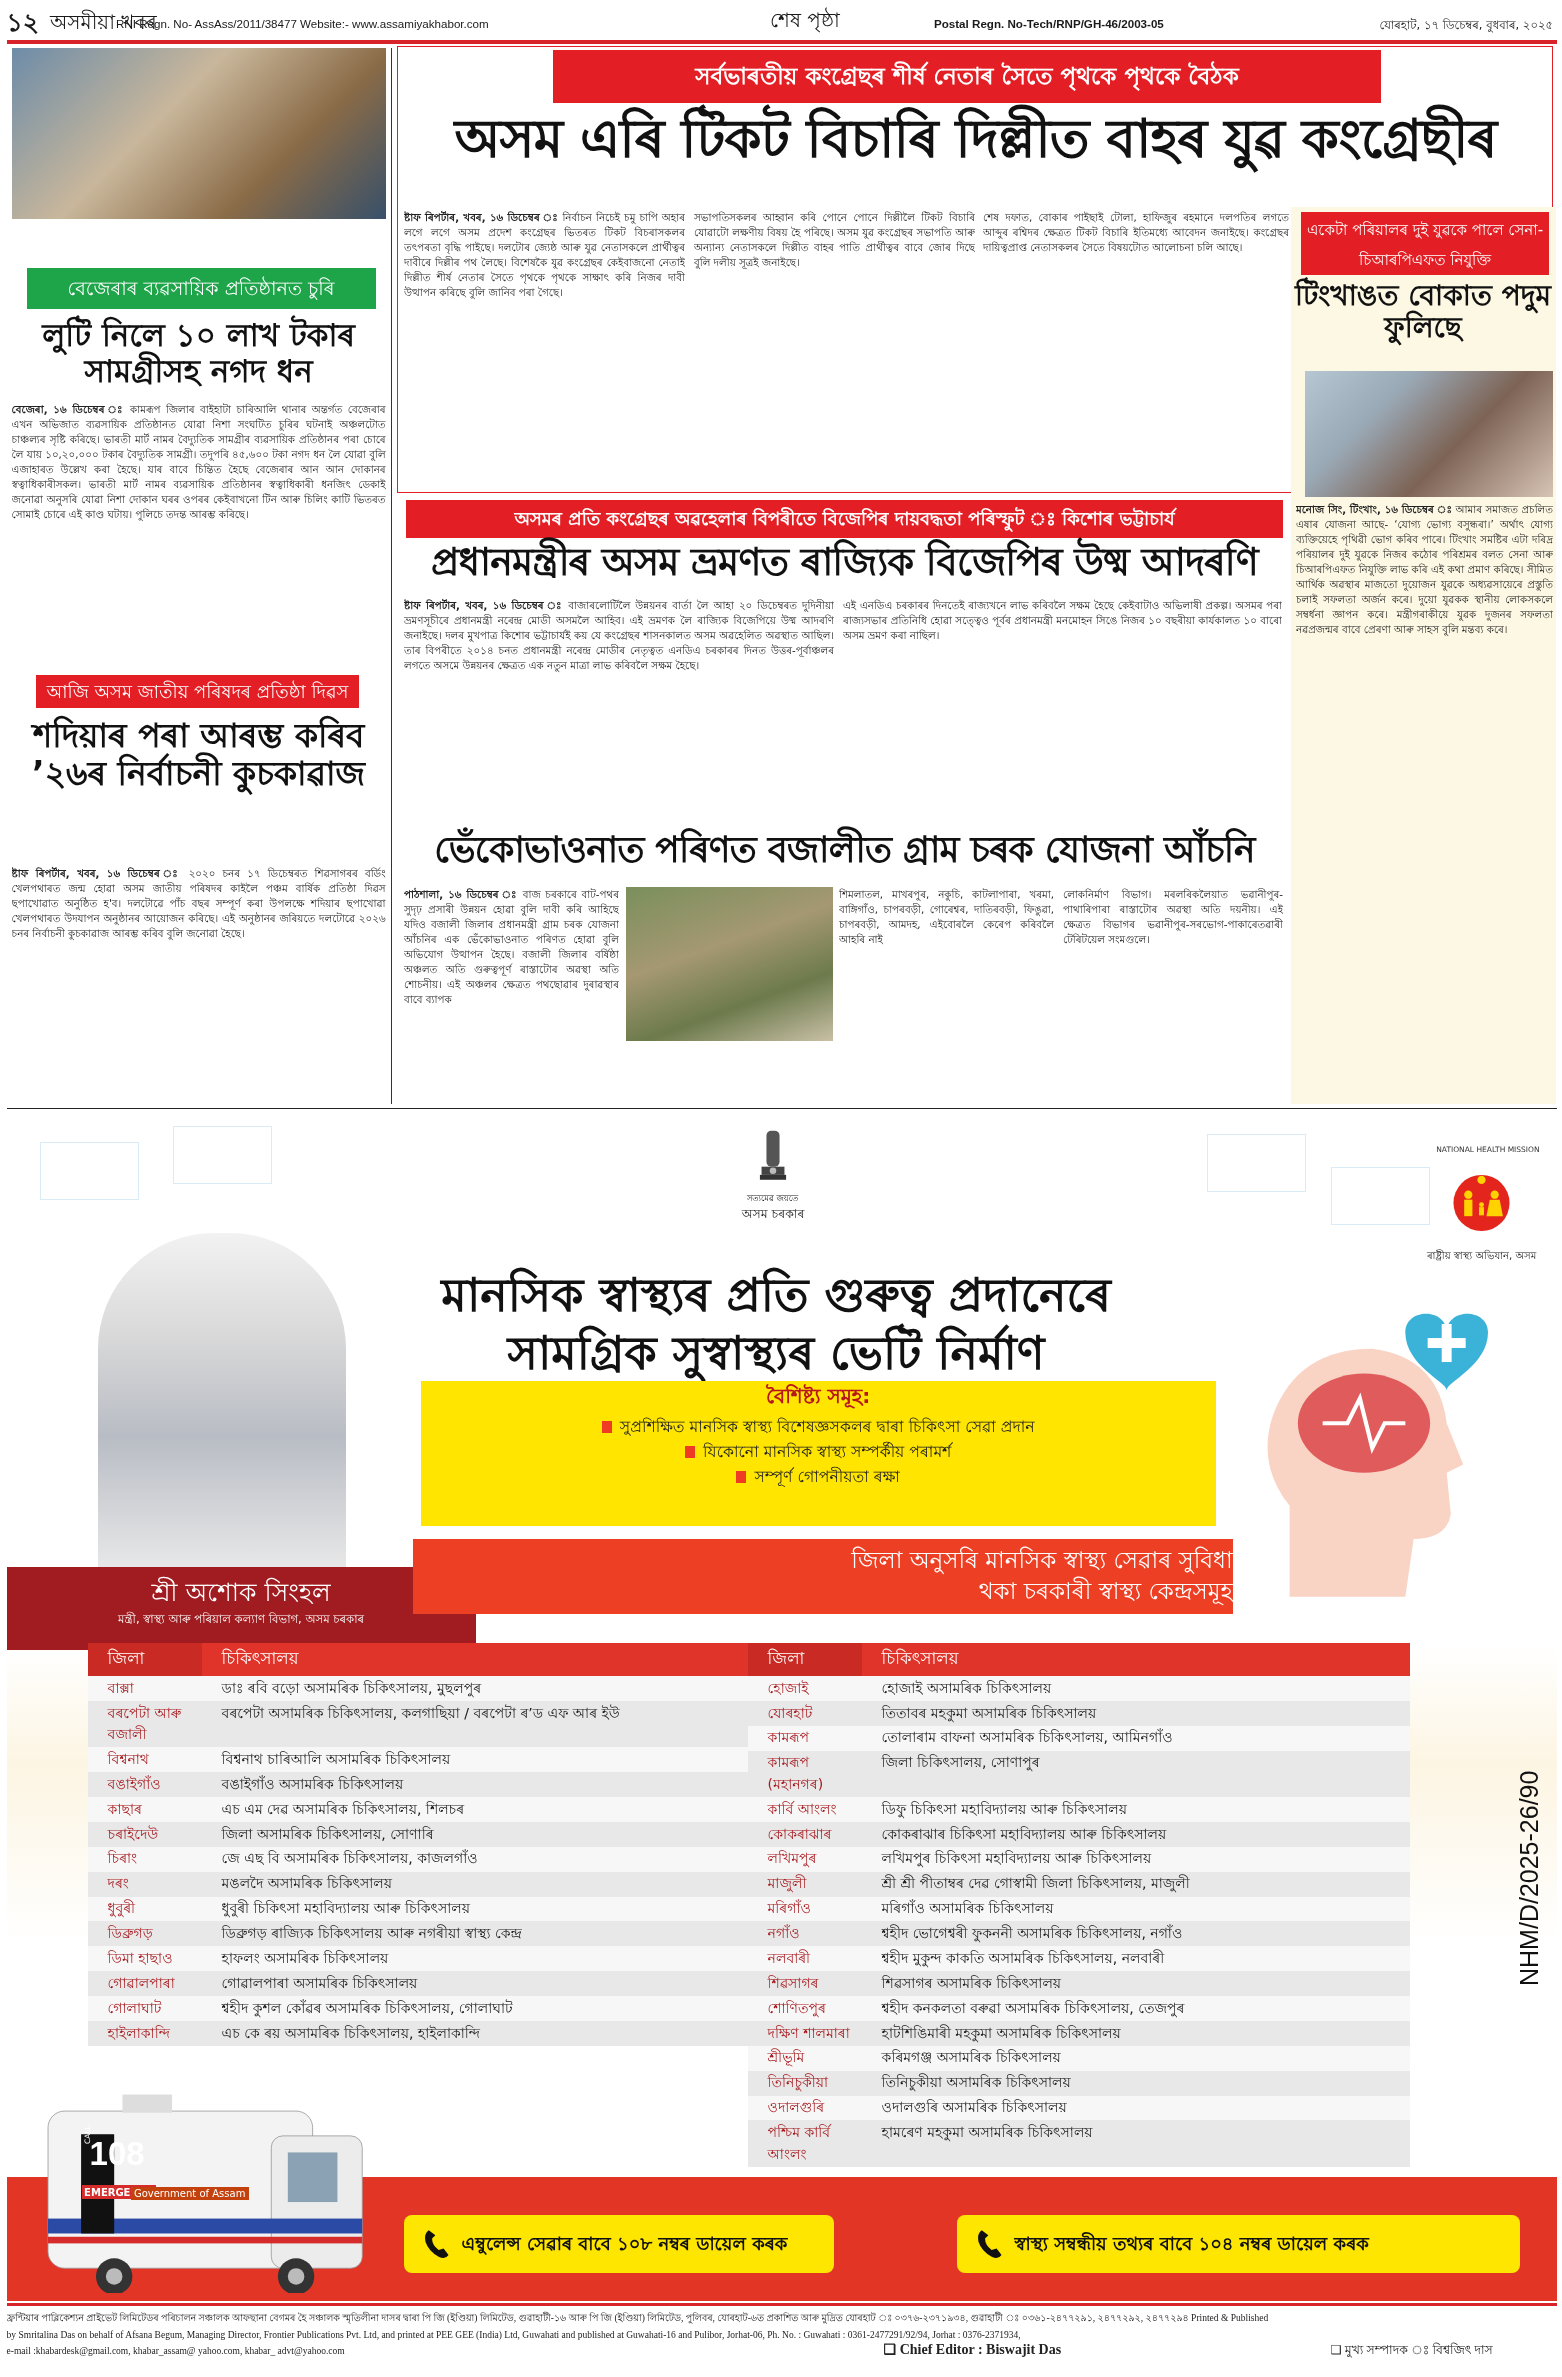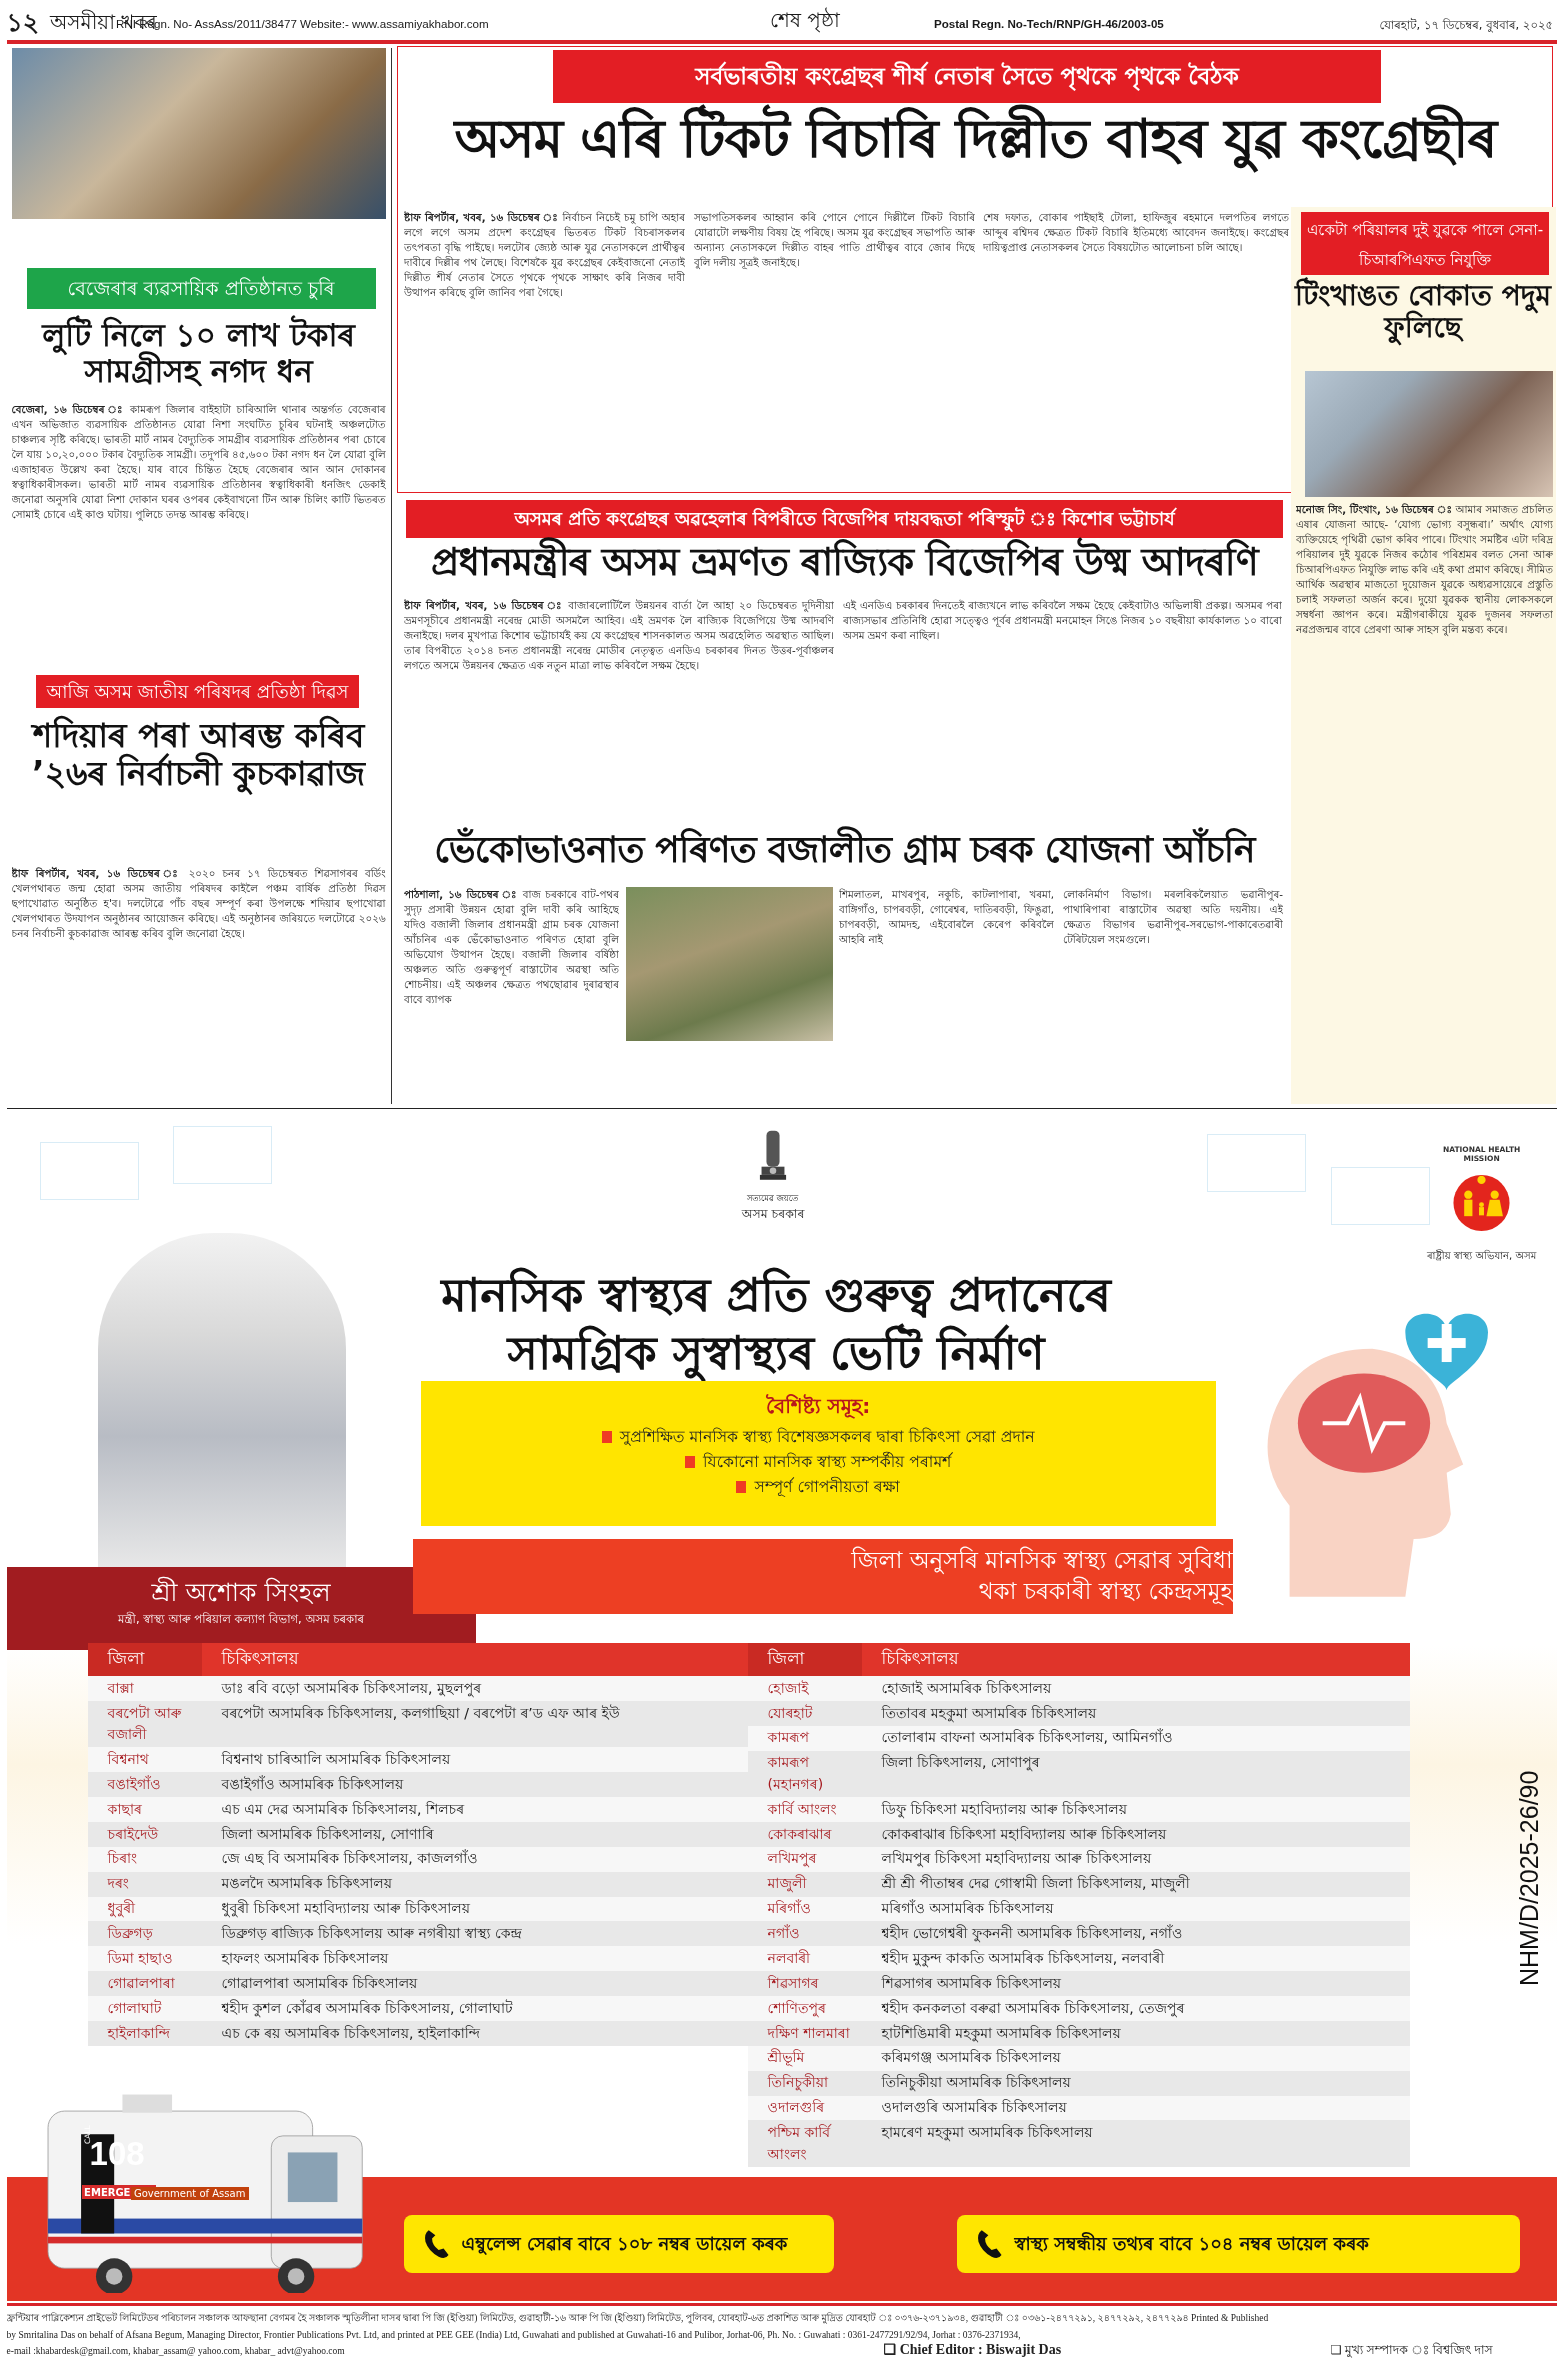--- a/index.html
+++ b/index.html
@@ -23,21 +23,21 @@
 .photo2{background:linear-gradient(135deg,#b7c6d3,#9aa9b6 30%,#7d6355 60%,#d7c4b4)}
 .photo3{background:linear-gradient(160deg,#7a8f5c,#a59872 40%,#6c7a4c 70%,#c9c0a6)}
 .headline{font-weight:bold;text-align:center;color:#111;line-height:1.15}
 .vline{background:#333}
 
 .ad{left:6.6px;top:1108px;width:1550px;height:1192px;background:#fff;border-top:1.7px solid #222}
 .ad-bg{left:0;top:0;width:1550px;height:1192px;background:linear-gradient(180deg,#fff 0%,#fff 45%,#fdf5e3 55%,#fff 70%)}
 .hex{border:1.7px solid #bfe0f0;opacity:.6}
 .ad-title{left:273px;top:157px;width:993px;text-align:center;font-size:46px;font-weight:bold;line-height:58px;color:#111}
 .yellow-box{left:414px;top:272px;width:795px;height:145px;background:#ffe500}
-.feat-title{width:100%;text-align:center;font-size:20px;color:#b8161c;font-weight:bold;margin-top:10px}
+.feat-title{width:100%;text-align:center;font-size:20px;color:#b8161c;font-weight:bold;}
 .feat-item{width:100%;text-align:center;font-size:15.7px;color:#222;line-height:25px}
 .bullet{display:inline-block;width:10px;height:11.6px;background:#ef3b24;margin-right:8.3px;vertical-align:-0.8px}
 .dist-banner{left:406px;top:430px;width:820px;height:75px;background:#ed3f23;color:#fff;text-align:right;font-size:23px;line-height:31px;padding-top:5.8px}
 .minister-band{left:0;top:458px;width:469px;height:83px;background:#a11c20;color:#fff;text-align:center}
 .tbl{width:662px;border-collapse:collapse}
 .tbl th{background:#e0342a;color:#fff;font-weight:normal;text-align:left;font-size:16.6px;height:33px;padding-left:20px}
 .tbl th:first-child{background:#c92a23;width:114px}
 .tbl td{font-size:14px;padding:1.7px 0 1.7px 20px;line-height:21.5px;vertical-align:top}
 .tbl td:first-child{color:#a6191e;width:114px}
 .tbl tr:nth-child(even) td{background:#e8e8e8}
@@ -121,21 +121,21 @@
         <circle cx="60" cy="58" r="34" fill="#e3251d"></circle>
         <circle cx="60" cy="30" r="5" fill="#ffd200"></circle>
         <circle cx="44" cy="48" r="5" fill="#ffd200"></circle>
         <rect x="39" y="54" width="10" height="20" fill="#ffd200"></rect>
         <circle cx="76" cy="48" r="5" fill="#ffd200"></circle>
         <polygon points="70,54 82,54 86,74 66,74" fill="#ffd200"></polygon>
         <circle cx="60" cy="60" r="3" fill="#ffd200"></circle>
         <rect x="57" y="63" width="6" height="10" fill="#ffd200"></rect>
       </svg>
   </div>
-  <div class="abs" style="left:1417px;top:36px;width:116px;text-align:center;font-size:7.5px;color:#333;font-weight:bold">NATIONAL HEALTH MISSION</div>
+  <div class="abs" style="left:1417px;top:36px;width:116px;text-align:right;font-size:7.5px;color:#333;font-weight:normal">NATIONAL HEALTH MISSION</div>
   <div class="abs" style="left:1409px;top:139px;width:132px;text-align:center;font-size:10px">ৰাষ্ট্ৰীয় স্বাস্থ্য অভিযান, অসম</div>
 
   <div class="abs ad-title">
     <div>মানসিক স্বাস্থ্যৰ প্ৰতি গুৰুত্ব প্ৰদানেৰে</div>
     <div>সামগ্ৰিক সুস্বাস্থ্যৰ ভেটি নিৰ্মাণ</div>
   </div>
 
   <div class="abs" style="left:91px;top:124px;width:248px;height:339px;background:linear-gradient(180deg,#f2f2f2 0%,#d9d9d9 30%,#b8bcc4 60%,#e9e9e9 100%);border-radius:116px 116px 0 0"></div>
   <div class="abs minister-band">
     <div style="font-size:25px;line-height:36px;margin-top:8.3px">শ্ৰী অশোক সিংহল</div>

